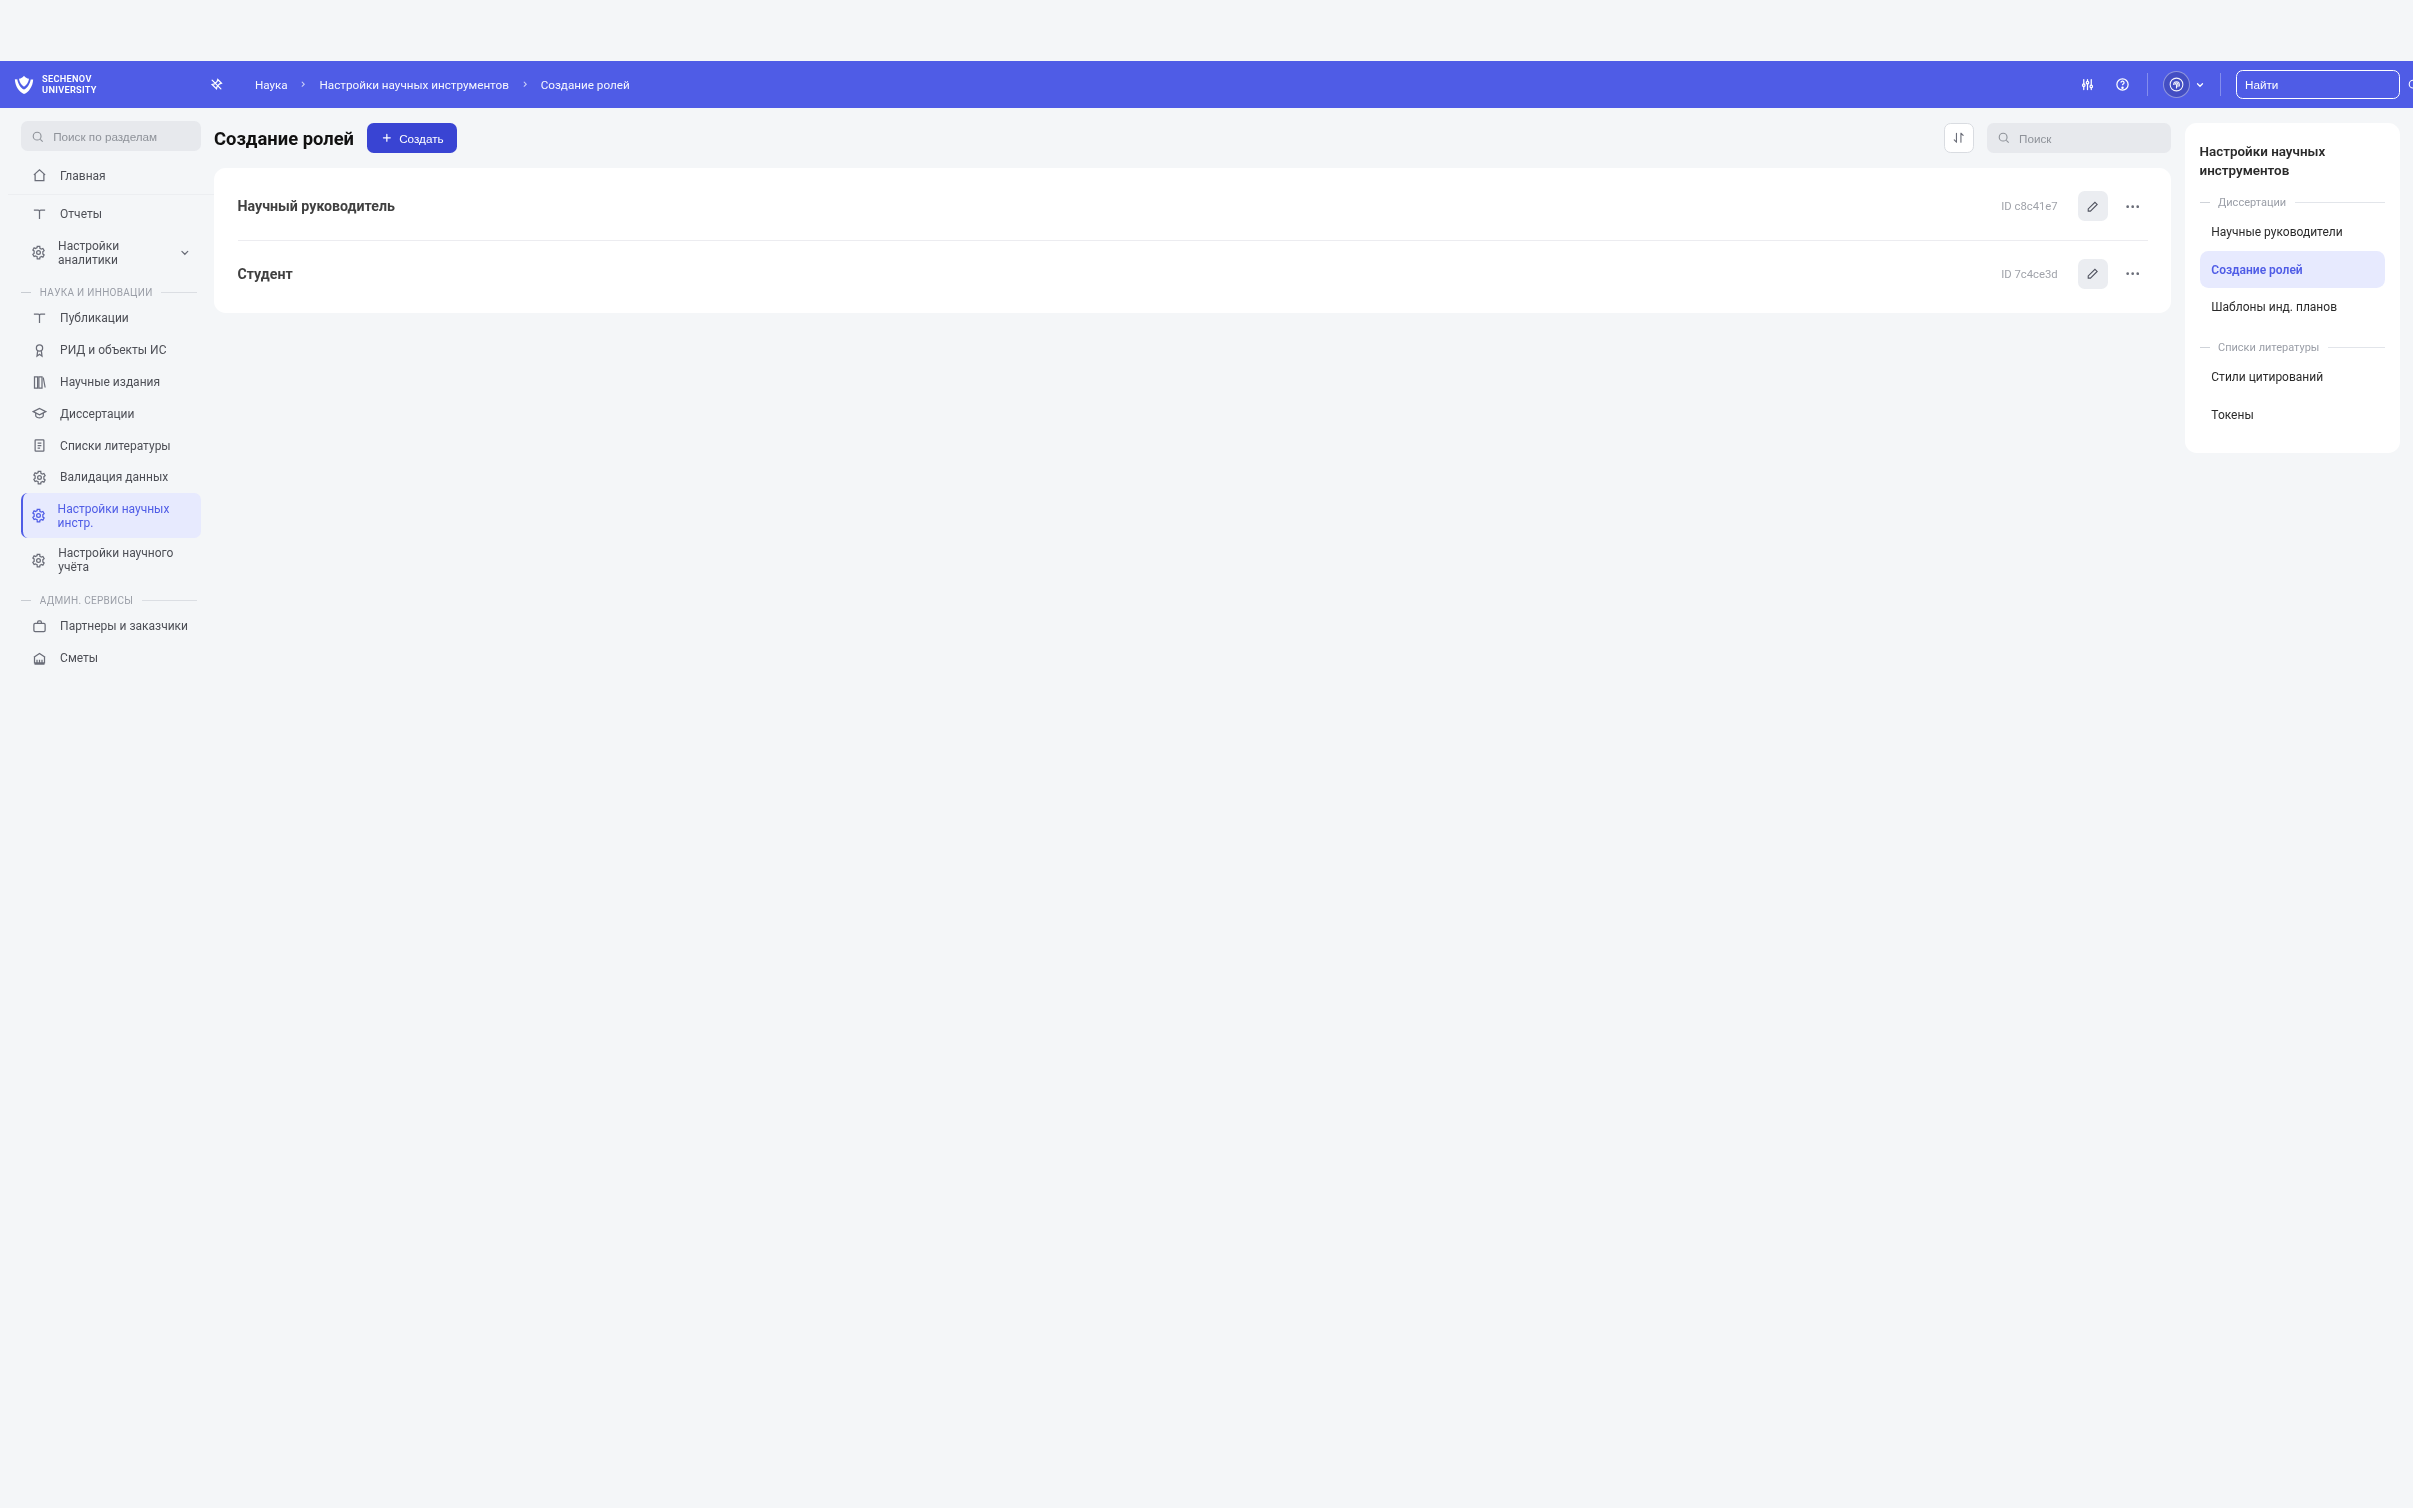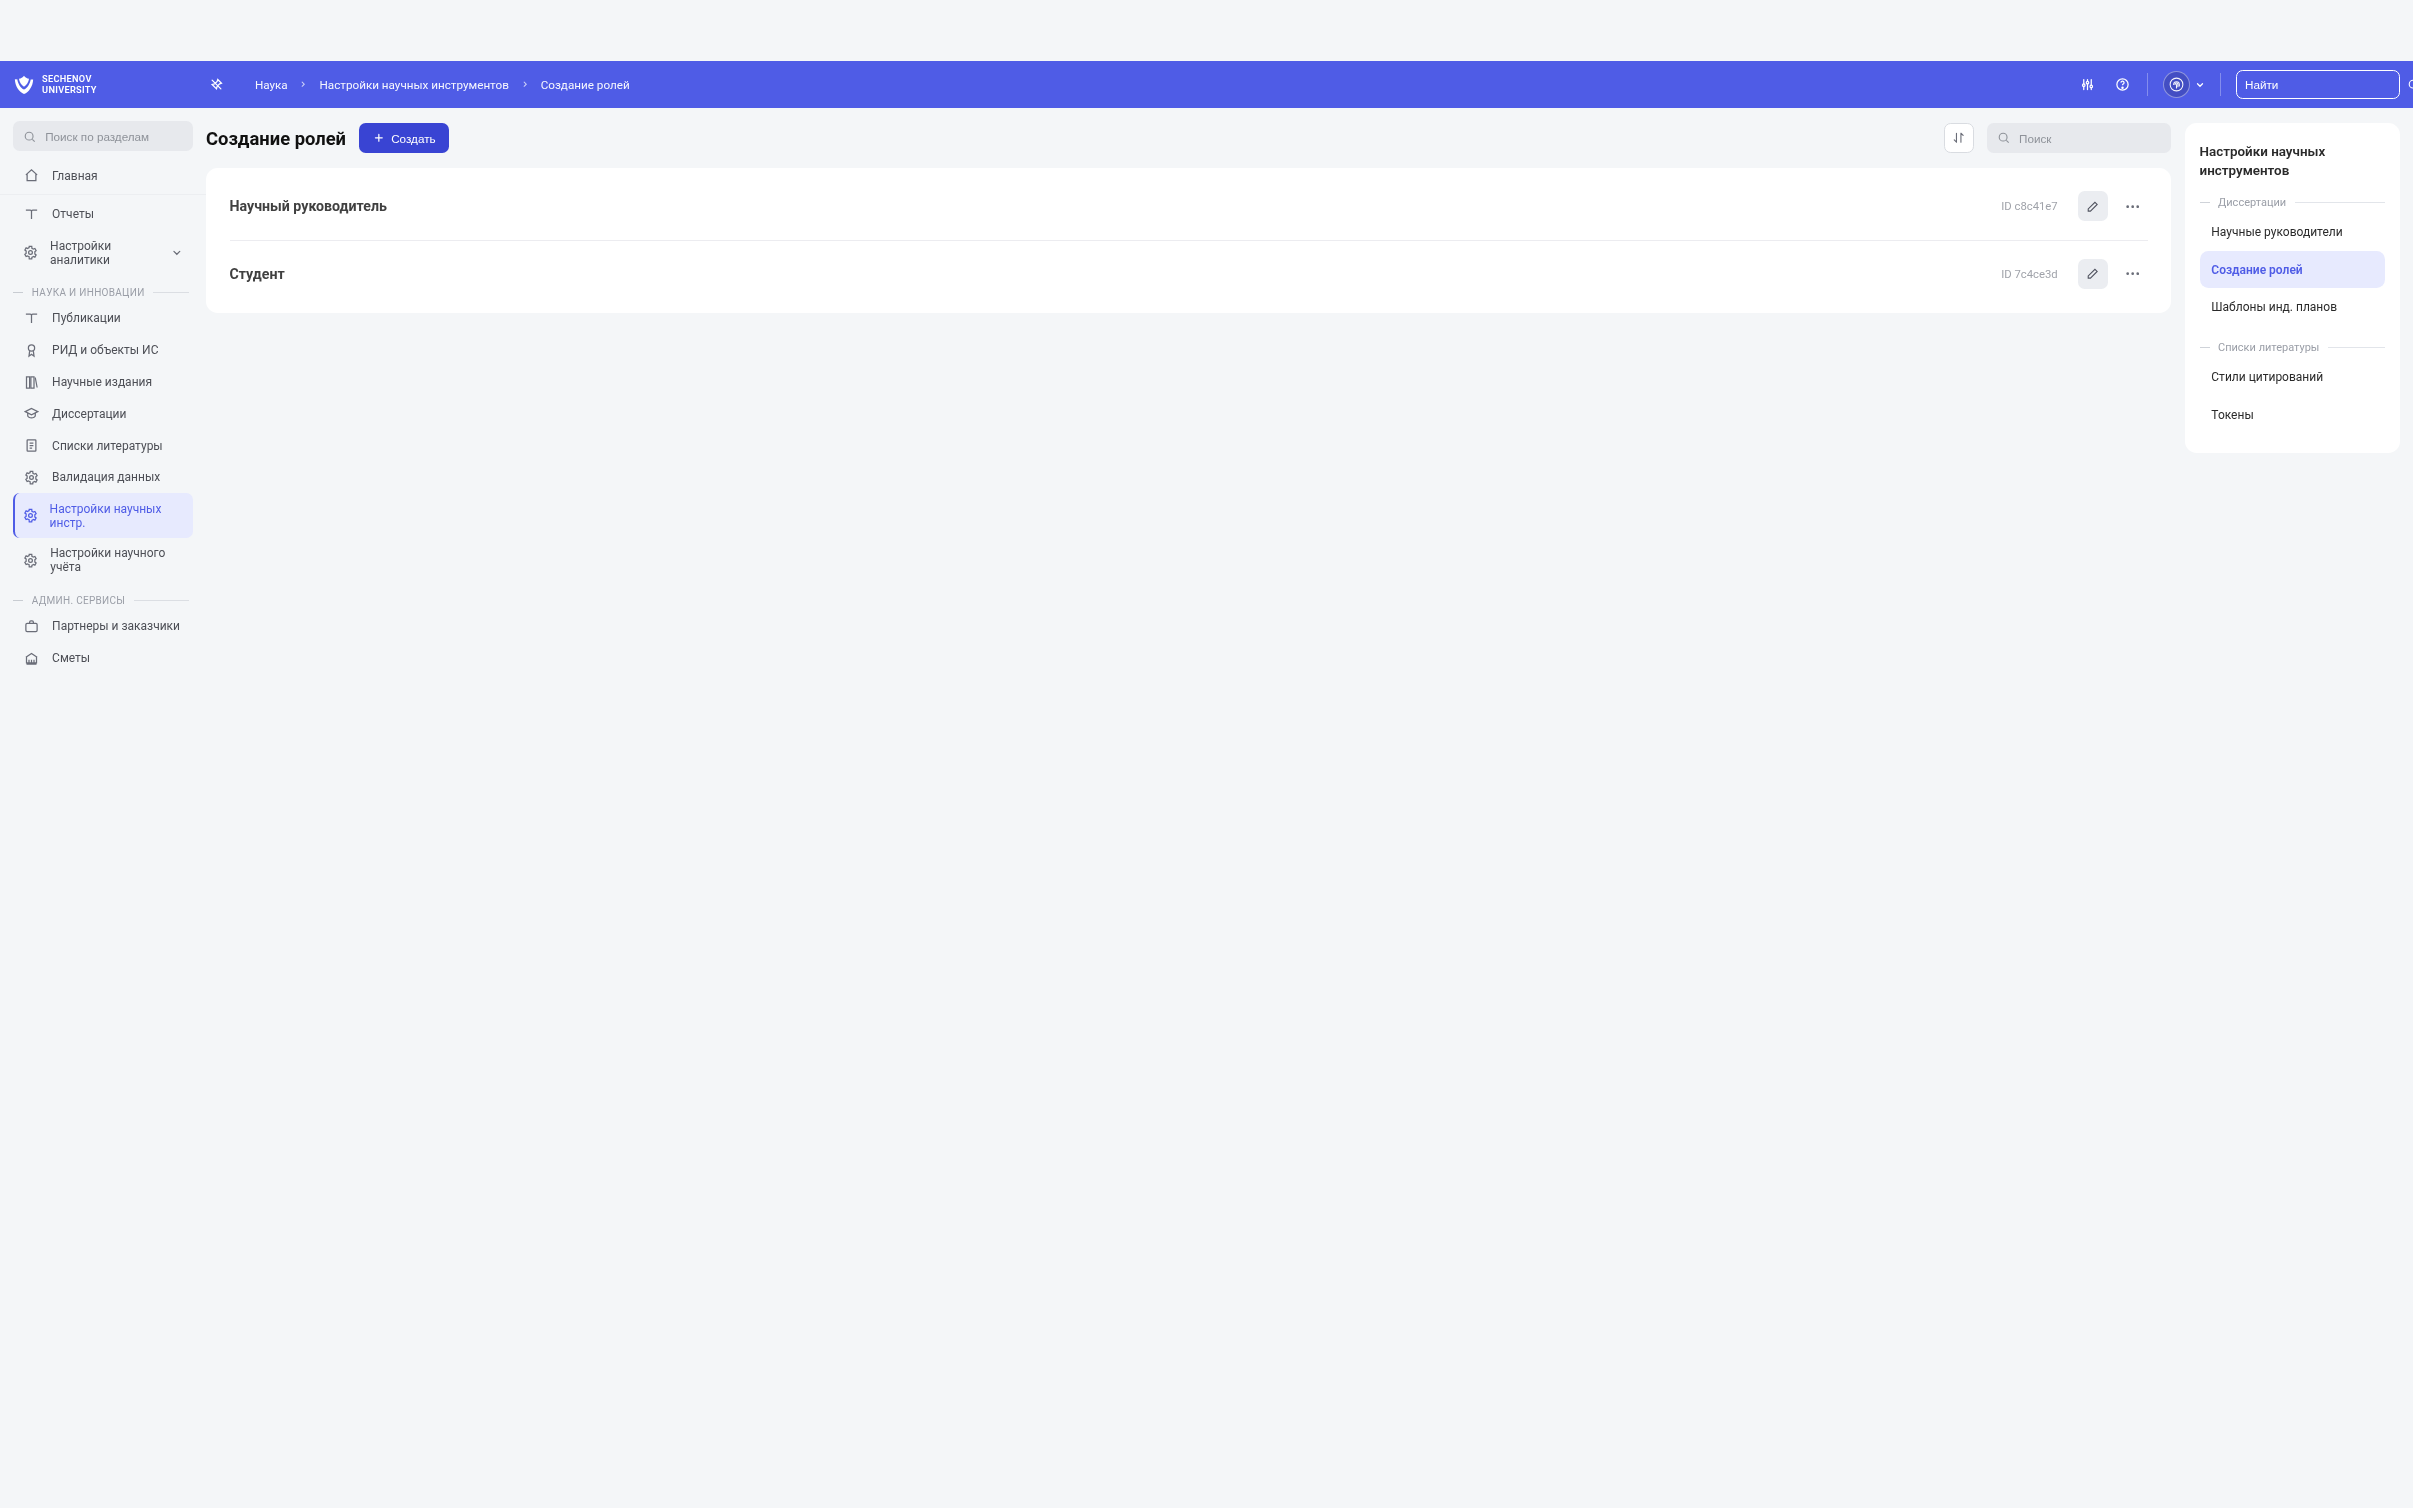--- a/index.html
+++ b/index.html
@@ -32,21 +32,21 @@
   .hicon { display:flex; align-items:center; justify-content:center; width:20px; height:20px; cursor:pointer; }
   .avatar { width:27px; height:27px; border-radius:50%; border:0.8px solid rgba(255,255,255,.4); display:flex; align-items:center; justify-content:center; background:rgba(0,0,0,.15); }
   .avatar svg {opacity:.95;}
   .avatar-dd { display:flex; align-items:center; gap:5px; cursor:pointer; }
   .header-search { display:flex; align-items:center; border:0.8px solid #fff; border-radius:6.7px; height:28.5px; padding:0 8.4px; gap:6.7px; width:164px; }
   .header-search input { background:transparent; border:none; outline:none; color:#fff; font-size:11.7px; flex:1; }
   .header-search input::placeholder { color:#fff; }
   .divider-v { width:0.8px; height:23.5px; background:rgba(255,255,255,.3); }
 
   
-  .body { display:flex; flex:1; overflow:hidden; }
+  .body { display:flex; flex:1; overflow:hidden;margin-left:8px; }
   .sidebar { width: 206px; padding: 13.4px 13.4px 0 13.4px; overflow-y:auto; }
   .side-search { display:flex; align-items:center; gap:8.4px; background:#e7e9ed; border-radius:6.7px; height:30px; padding:0 10px; margin-bottom:8.4px; }
   .side-search input { border:none; background:transparent; outline:none; font-size:11.7px; color:#555; flex:1; }
   .side-search input::placeholder { color:#8e9299; }
 
   .nav-group { margin-top:3.4px; }
   .nav-item { display:flex; align-items:center; gap:11.7px; padding:8.4px 10px; border-radius:6.7px; color:#4d4f56; cursor:pointer; font-size:12px; }
   .nav-item .nicon { width:17px; display:flex; align-items:center; justify-content:center; color:#6a6d78; }
   .nav-item .nchevron { margin-left:auto; color:#6a6d78; }
   .nav-item.active { background:#e7eafe; color:#4f5ce6; border-left:2.5px solid #4f5ce6; padding-left:7.5px; }

